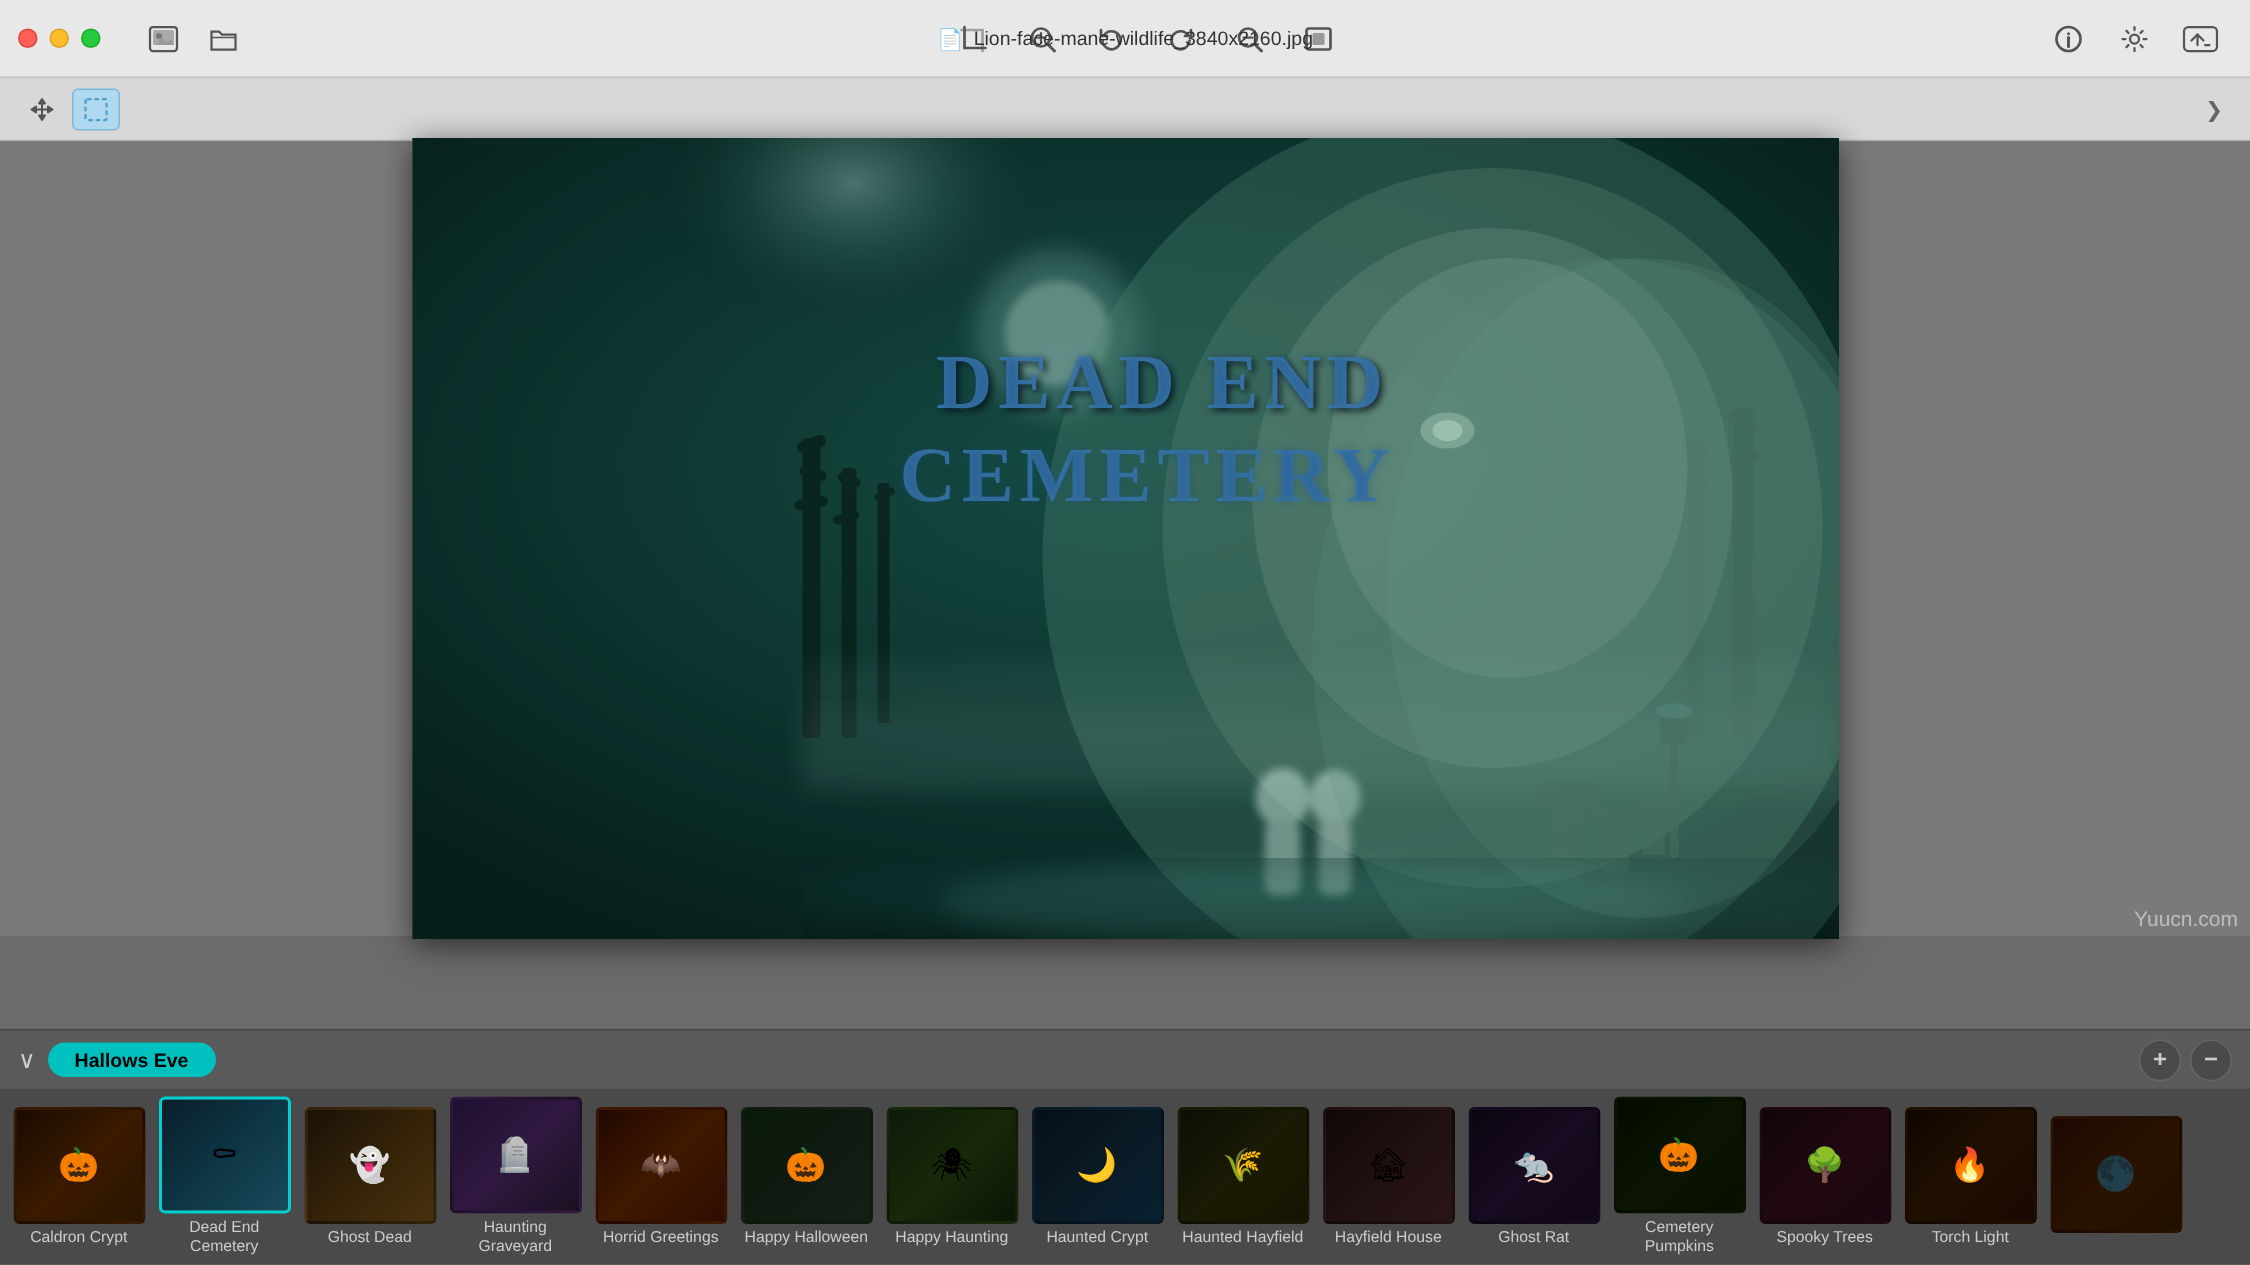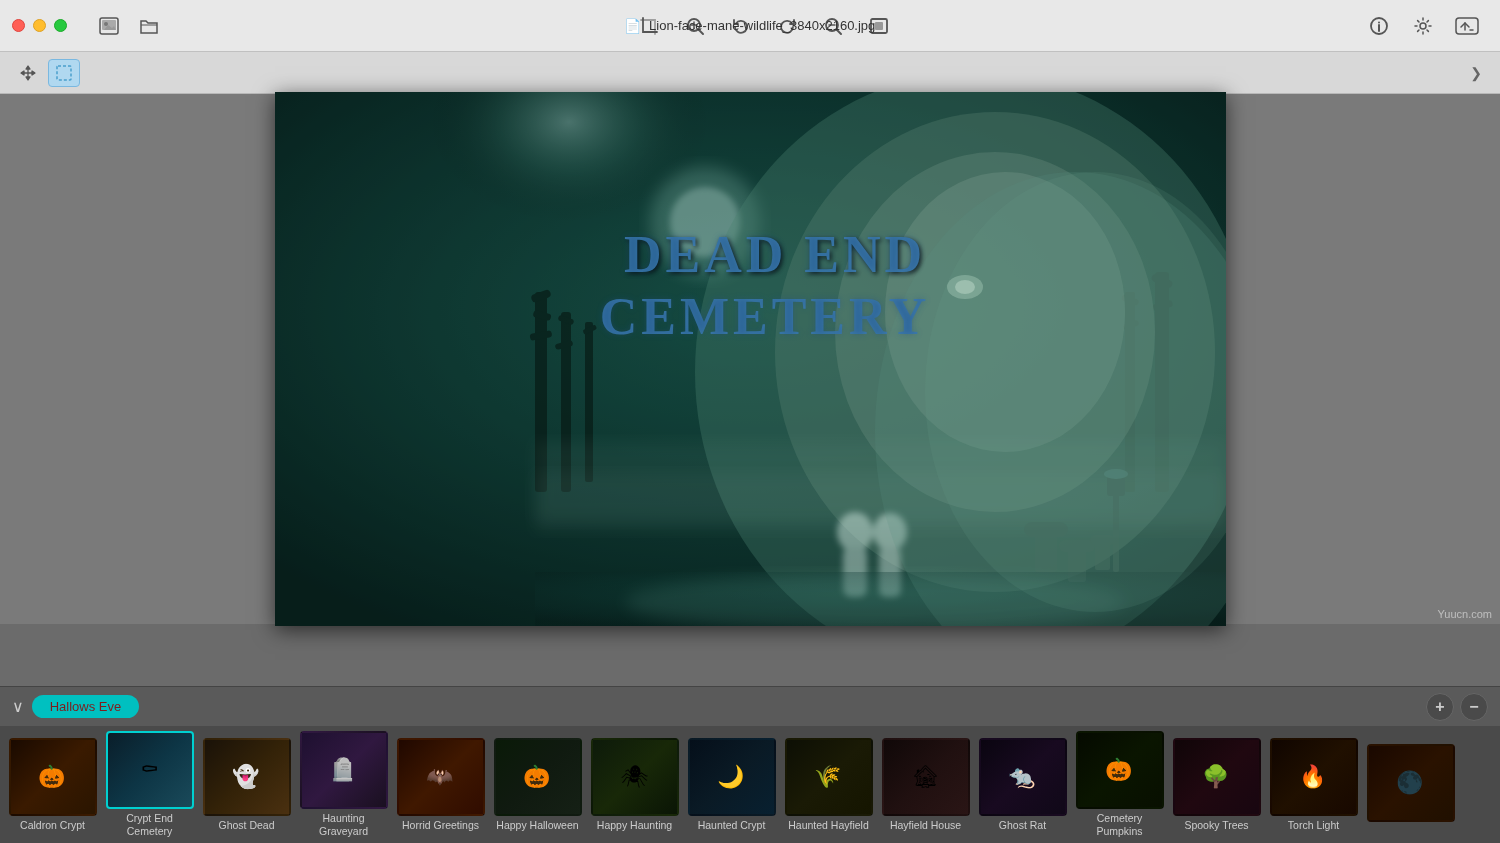--- a/index.html
+++ b/index.html
@@ -151,25 +151,25 @@
       height: 40px;
       background: #5a5a5a;
       display: flex;
       align-items: center;
       padding: 0 12px;
       gap: 8px;
       border-top: 1px solid #444;
     }
     .category-tag {
       background: #00c0c0;
-      color: #7f1d1d;
+      color: #000000;
       padding: 4px 18px;
       border-radius: 12px;
       font-size: 13px;
-      font-weight: 400;
+      font-weight: 700;
       cursor: pointer;
     }
     .category-collapse {
       font-size: 16px;
       color: #ccc;
       cursor: pointer;
     }
     #category-bar-right {
       margin-left: auto;
       display: flex;
@@ -251,21 +251,21 @@
       justify-content: center;
       font-size: 22px;
     }
 
     
     .watermark {
       position: absolute;
       bottom: 4px;
       right: 8px;
       color: rgba(255,255,255,0.5);
-      font-size: 11px;
+      font-size: 14px;
     }
 
     
     #canvas-svg {
       position: absolute;
       inset: 0;
       width: 100%;
       height: 100%;
     }
   </style>
@@ -515,21 +515,21 @@
   <div class="thumb-item">
         <div class="thumb-img thumb-caldron">
           <div class="thumb-overlay">🎃</div>
         </div>
         <div class="thumb-label">Caldron Crypt</div>
       </div>
       <div class="thumb-item active">
         <div class="thumb-img thumb-deadend">
           <div class="thumb-overlay">⚰</div>
         </div>
-        <div class="thumb-label">Crypt End
+        <div class="thumb-label">Dead End
 Cemetery</div>
       </div>
       <div class="thumb-item">
         <div class="thumb-img thumb-ghost">
           <div class="thumb-overlay">👻</div>
         </div>
         <div class="thumb-label">Ghost Dead</div>
       </div>
       <div class="thumb-item">
         <div class="thumb-img thumb-ghostlyg">

